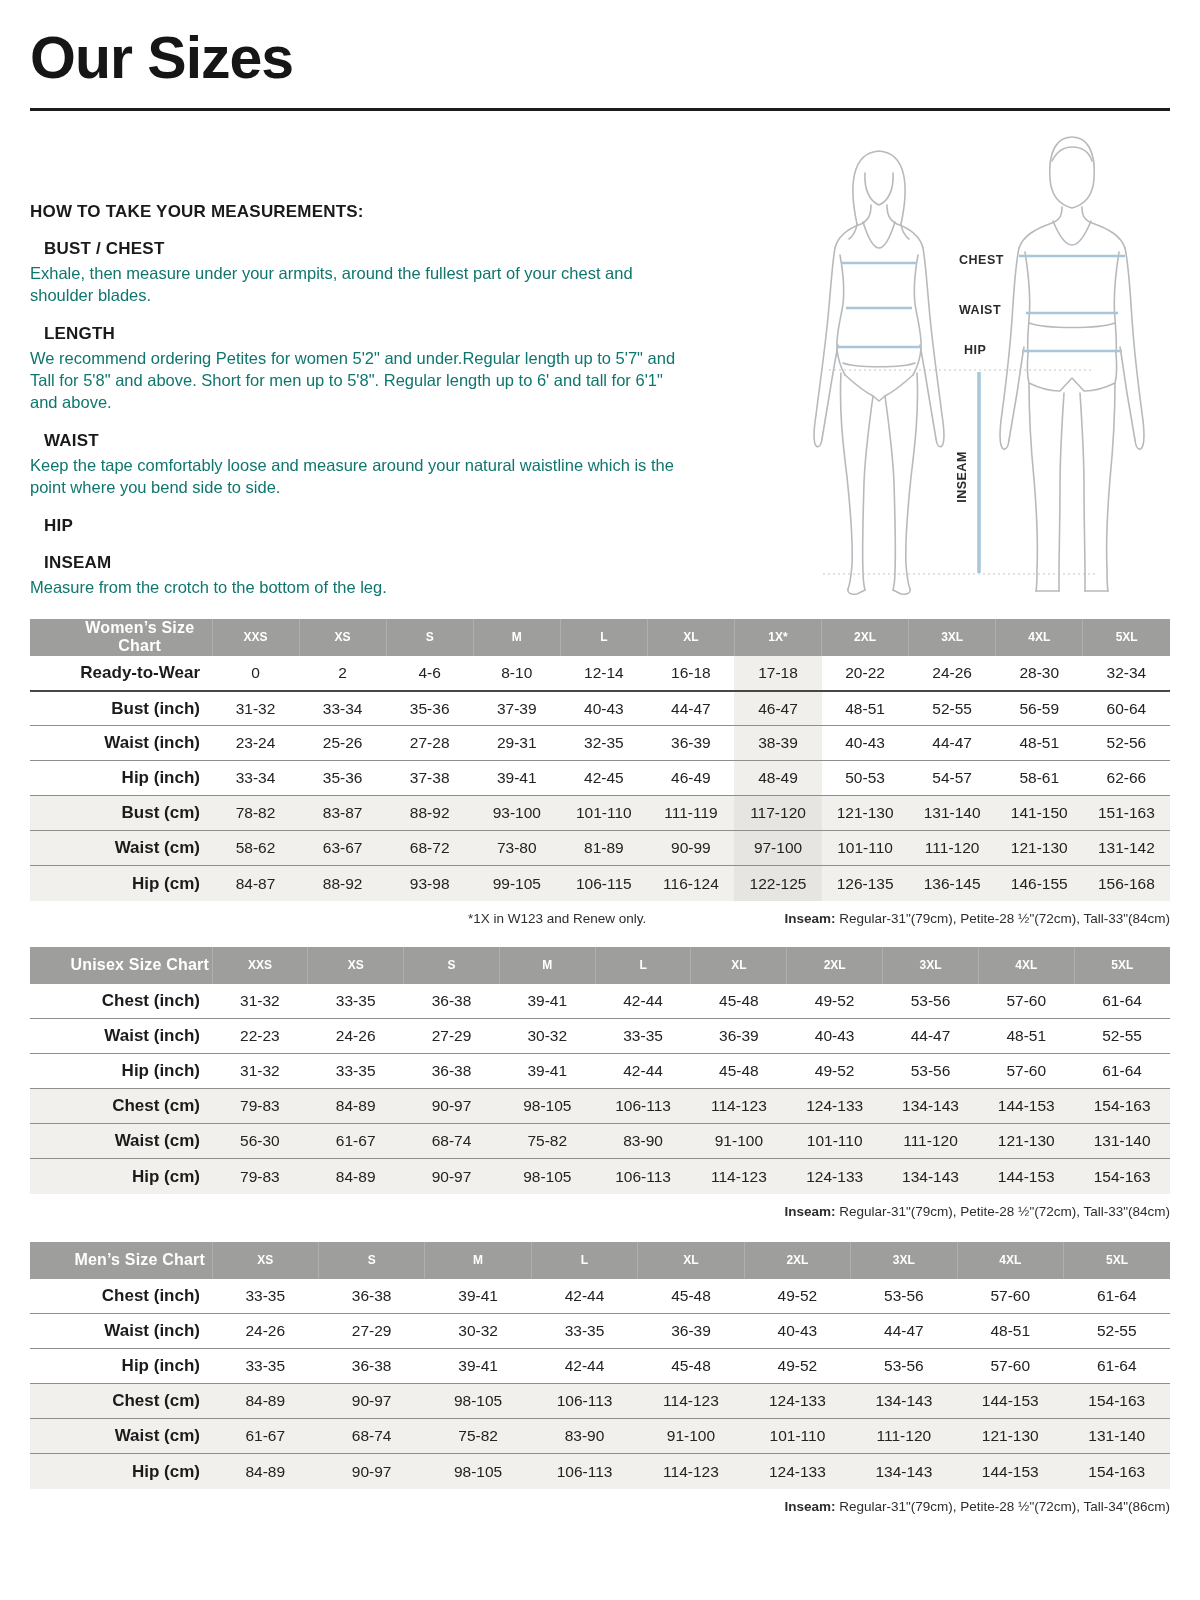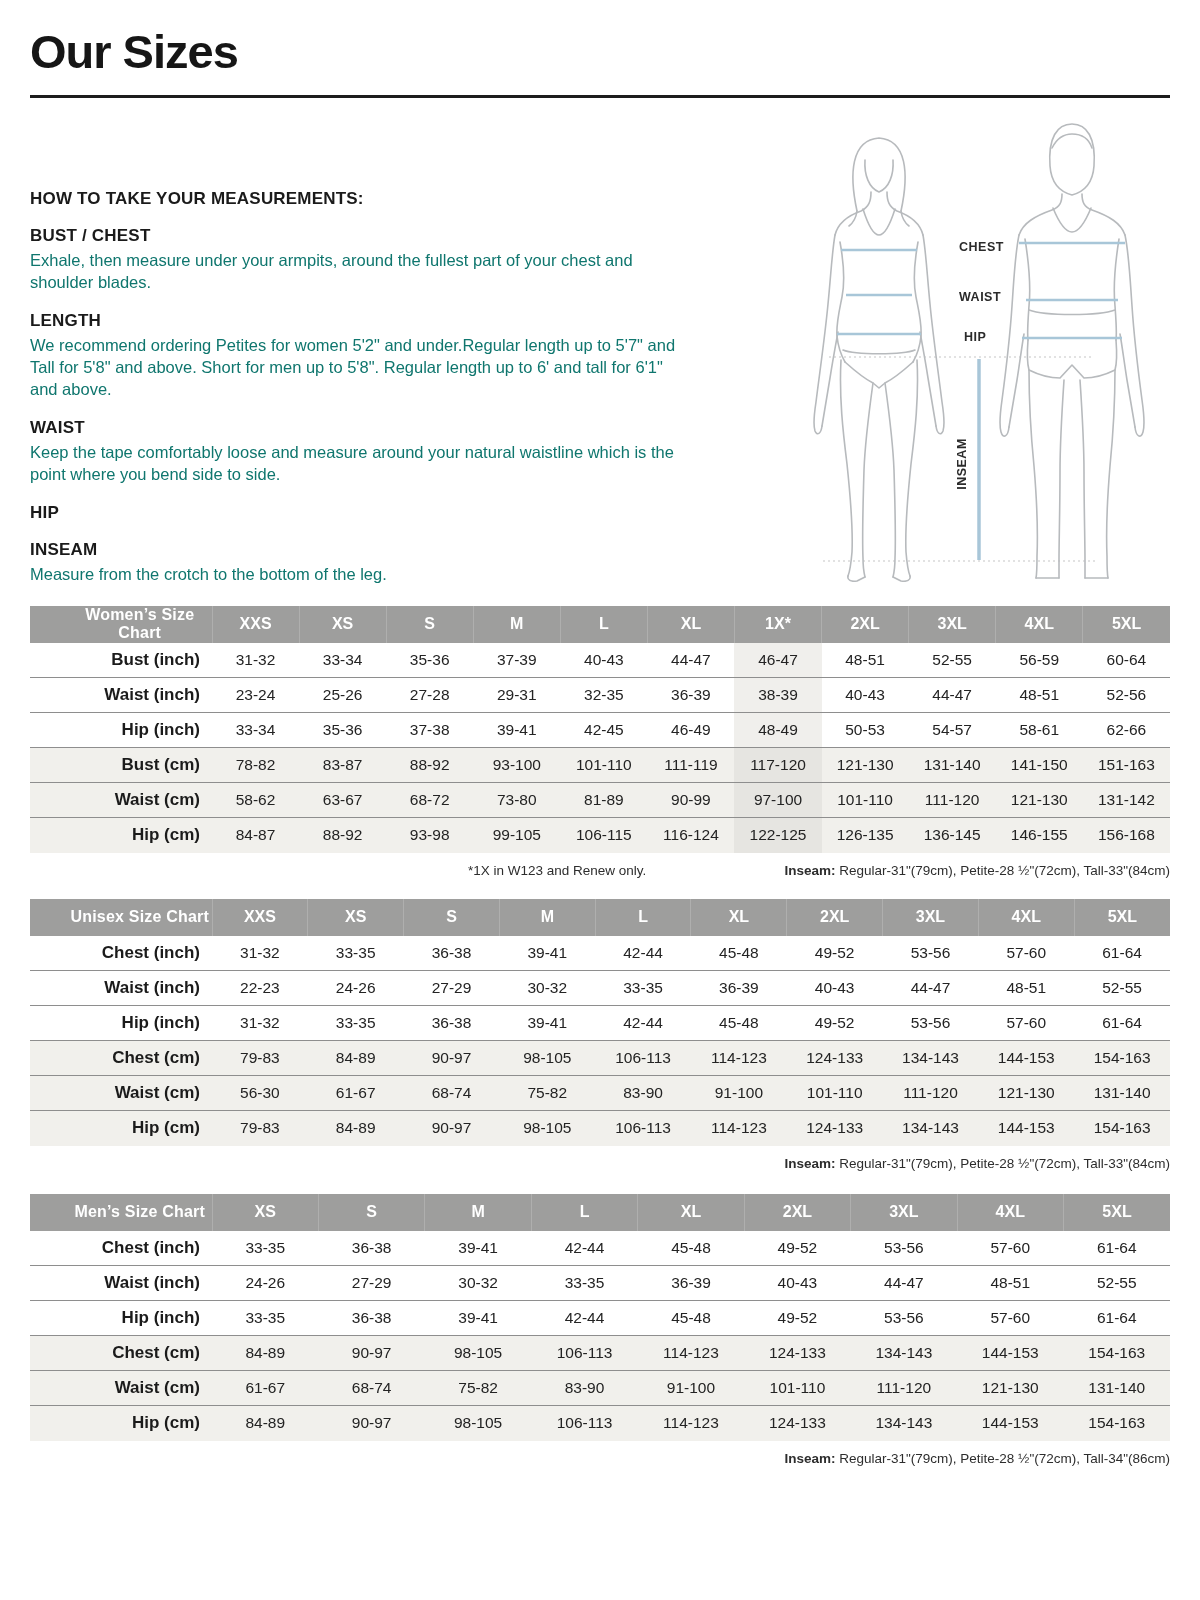--- a/index.html
+++ b/index.html
@@ -6,40 +6,40 @@
   html,body { background:#fff; }
   body {
     width:1200px; height:1600px; overflow:hidden;
     font-family:"Liberation Sans", sans-serif;
     color:#222;
   }
   .page { width:1200px; height:1600px; padding:26px 30px 0 30px; }
 
   
   h1.page-title {
-    font-size:47px; font-weight:800; letter-spacing:-1px; color:#161616; line-height:1.1;
+    font-size:59px; font-weight:800; letter-spacing:-1px; color:#161616; line-height:1.1;
   }
   .title-rule { border:none; border-top:3px solid #1c1c1c; margin-top:17px; }
 
   
   .intro-row { display:flex; margin-top:22px; align-items:flex-end; }
   .intro-col { width:748px; flex:none; }
   .how-heading { font-size:17px; font-weight:800; color:#1a1a1a; letter-spacing:.2px; }
   .m-section { margin-top:17px; }
-  .m-section h3 { font-size:17px; font-weight:800; color:#1a1a1a; letter-spacing:.2px; margin-bottom:4px; }
+  .m-section h3 { font-size:17px; font-weight:800; color:#1a1a1a; letter-spacing:.2px; margin-bottom:4px;margin-left:14px; }
   .m-section p { font-size:16.5px; line-height:1.33; color:#0f766e; max-width:662px; }
 
   .diagram-wrap { width:382px; flex:none; margin-left:auto; margin-top:-8px; }
   svg text.diag-label { font-family:"Liberation Sans",sans-serif; font-size:12.5px; font-weight:bold; fill:#2b2b2b; letter-spacing:.5px; }
 
   
   .size-table { width:100%; border-collapse:collapse; table-layout:fixed; margin-top:0; }
   col.col-label { width:182px; }
   thead th {
-    background:var(--header-bg,#9e9e9d); color:#fff; font-weight:700; font-size:16px;
+    background:var(--header-bg,#9e9e9d); color:#fff; font-weight:700; font-size:12px;
     height:37px; text-align:center; border-left:1px solid rgba(255,255,255,.18);
   }
   thead th.t-title { border-left:none; font-size:16px; letter-spacing:.2px;padding-left:38px; }
   tbody tr { height:35px; }
   tbody tr + tr { border-top:1px solid #8e8e8e; }
   tbody tr.strong-sep { border-bottom:2px solid #474747; }
   tbody th.row-label { text-align:right; padding-right:12px; font-size:17px; font-weight:800; color:#1b1b1b; }
   tbody td { text-align:center; font-size:15.5px; color:#232323; }
   tr.shaded th, tr.shaded td { background:var(--shaded-bg,#f1f0ec); }
   td.hl { background:var(--hl-bg,#f0efec); }
@@ -186,20 +186,34 @@
             <th>L</th>
             <th>XL</th>
             <th>1X*</th>
             <th>2XL</th>
             <th>3XL</th>
             <th>4XL</th>
             <th>5XL</th>
           </tr>
         </thead>
         <tbody>
+          <tr class="strong-sep">
+            <th class="row-label">Ready-to-Wear</th>
+            <td>0</td>
+            <td>2</td>
+            <td>4-6</td>
+            <td>8-10</td>
+            <td>12-14</td>
+            <td>16-18</td>
+            <td class="hl">17-18</td>
+            <td>20-22</td>
+            <td>24-26</td>
+            <td>28-30</td>
+            <td>32-34</td>
+          </tr>
           <tr>
             <th class="row-label">Bust (inch)</th>
             <td>31-32</td>
             <td>33-34</td>
             <td>35-36</td>
             <td>37-39</td>
             <td>40-43</td>
             <td>44-47</td>
             <td class="hl">46-47</td>
             <td>48-51</td>

